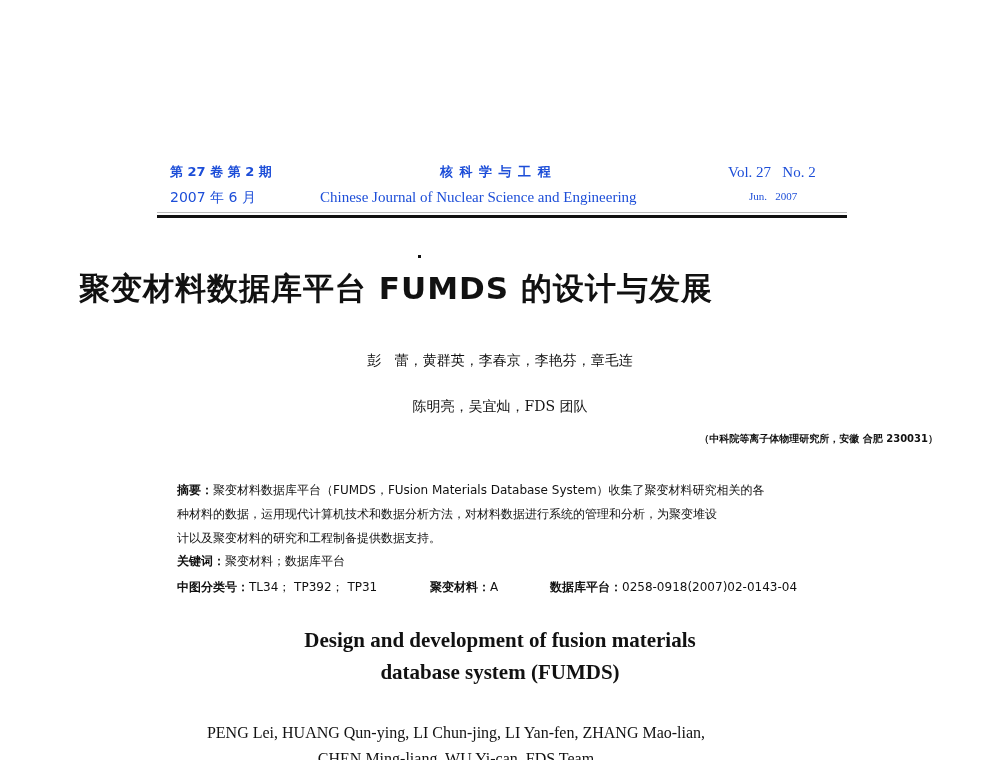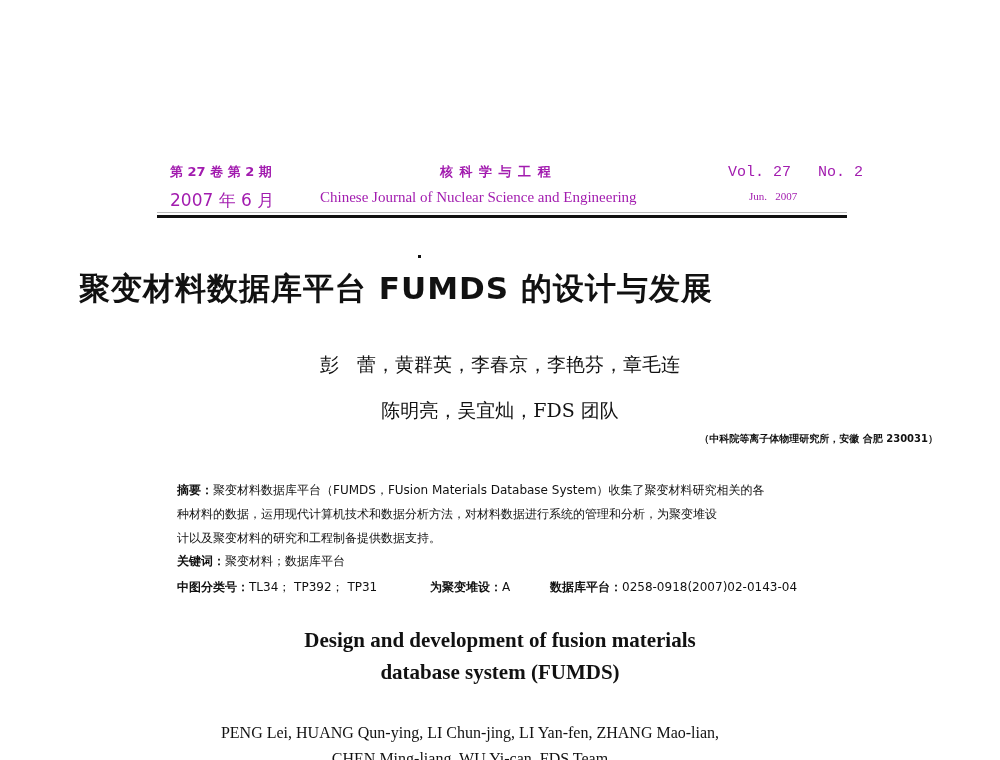--- a/index.html
+++ b/index.html
@@ -3,63 +3,63 @@
 <meta charset="utf-8">
 <style>
   html, body { margin: 0; padding: 0; }
   body {
     width: 1000px; height: 760px; overflow: hidden;
     background: #ffffff; color: #111;
     font-family: "DejaVu Serif", "Liberation Serif", serif;
     position: relative;
   }
   .abs { position: absolute; white-space: nowrap; }
-  .hdr { font-size: 14px; color: #a21caf; }
+  .hdr { font-size: 14px; color: #1d4ed8; }
   .hdr-bold { font-family: "DejaVu Sans", sans-serif; font-weight: bold; font-size: 13px; }
   .rule { position: absolute; left: 157px; top: 215px; width: 690px; height: 3px; background: #111; }
   .rule2 { position: absolute; left: 157px; top: 212px; width: 690px; height: 1px; background: #777; opacity: .5; }
   .dot { position: absolute; left: 418px; top: 255px; width: 3px; height: 3px; background: #111; }
   .title-cn {
     font-family: "DejaVu Sans", sans-serif; font-weight: bold; font-size: 31px;
     left: 0; width: 792px; text-align: center; top: 268px; letter-spacing: 1px;
   }
-  .authors-cn { font-family: "DejaVu Serif", serif; font-size: 19px; width: 1000px; left: 0; text-align: center; }
+  .authors-cn { font-family: "DejaVu Serif", serif; font-size: 14px; width: 1000px; left: 0; text-align: center; }
   .affil { font-family: "DejaVu Sans", sans-serif; font-weight: bold; font-size: 10px; width: 938px; left: 0; text-align: right; top: 432px; }
   .abs-text { font-family: "DejaVu Sans", sans-serif; font-size: 12px; left: 177px; }
   .abs-text b { font-weight: bold; }
   .title-en { font-family: "Liberation Serif", serif; font-weight: bold; font-size: 21px; width: 1000px; left: 0; text-align: center; }
-  .authors-en { font-family: "Liberation Serif", serif; font-size: 16px; width: 912px; left: 0; text-align: center; margin-left: 14px; }
+  .authors-en { font-family: "Liberation Serif", serif; font-size: 16px; width: 912px; left: 0; text-align: center; }
 </style>
 </head>
 <body>
 
 <div class="abs hdr hdr-bold" style="left:170px; top:163px;">第 27 卷   第 2 期</div>
-<div class="abs hdr" style="left:170px; top:189px; font-family:'DejaVu Sans',sans-serif; font-size:17px;">2007 年   6 月</div>
+<div class="abs hdr" style="left:170px; top:189px; font-family:'DejaVu Sans',sans-serif; font-size:14px;">2007 年   6 月</div>
 <div class="abs hdr hdr-bold" style="left:440px; top:163px; letter-spacing:1px;">核 科 学 与 工 程</div>
 <div class="abs hdr" style="left:320px; top:189px; font-family:'Liberation Serif',serif; font-size:15px;">Chinese Journal of Nuclear Science and Engineering</div>
-<div class="abs hdr" style="left:728px; top:164px; font-family:Liberation Mono, monospace; font-size:15px; white-space:pre;">Vol. 27   No. 2</div>
+<div class="abs hdr" style="left:728px; top:164px; font-family:Liberation Serif, serif; font-size:15px; white-space:pre;">Vol. 27   No. 2</div>
 <div class="abs hdr" style="left:749px; top:190px; font-family:'Liberation Serif',serif; font-size:11px; white-space:pre;">Jun.   2007</div>
 
 <div class="rule2"></div>
 <div class="rule"></div>
 <div class="dot"></div>
 
 <div class="abs title-cn">聚变材料数据库平台 FUMDS 的设计与发展</div>
 
 <div class="abs authors-cn" style="top:352px; white-space:pre;">彭   蕾，黄群英，李春京，李艳芬，章毛连</div>
 <div class="abs authors-cn" style="top:398px;">陈明亮，吴宜灿，FDS 团队</div>
 <div class="abs affil">（中科院等离子体物理研究所，安徽 合肥 230031）</div>
 
 <div class="abs abs-text" style="top:482px;"><b>摘要：</b><span>聚变材料数据库平台（FUMDS，FUsion Materials Database System）收集了聚变材料研究相关的各</span></div>
 <div class="abs abs-text" style="top:506px;">种材料的数据，运用现代计算机技术和数据分析方法，对材料数据进行系统的管理和分析，为聚变堆设</div>
 <div class="abs abs-text" style="top:530px;">计以及聚变材料的研究和工程制备提供数据支持。</div>
 
 <div class="abs abs-text" style="top:553px;"><b>关键词：</b><span>聚变材料；数据库平台</span></div>
 
 <div class="abs abs-text" style="top:579px;"><b>中图分类号：</b><span>TL34； TP392； TP31</span></div>
-<div class="abs abs-text" style="left:430px; top:579px;"><b>为聚变堆设：</b><span>A</span></div>
+<div class="abs abs-text" style="left:430px; top:579px;"><b>聚变材料：</b><span>A</span></div>
 <div class="abs abs-text" style="left:550px; top:579px;"><b>数据库平台：</b><span>0258-0918(2007)02-0143-04</span></div>
 
 <div class="abs title-en" style="top:628px;">Design and development of fusion materials</div>
 <div class="abs title-en" style="top:660px;">database system (FUMDS)</div>
 
 <div class="abs authors-en" style="top:724px;">PENG Lei, HUANG Qun-ying, LI Chun-jing, LI Yan-fen, ZHANG Mao-lian,</div>
 <div class="abs authors-en" style="top:750px;">CHEN Ming-liang, WU Yi-can, FDS Team</div>
 
 </body></html>

